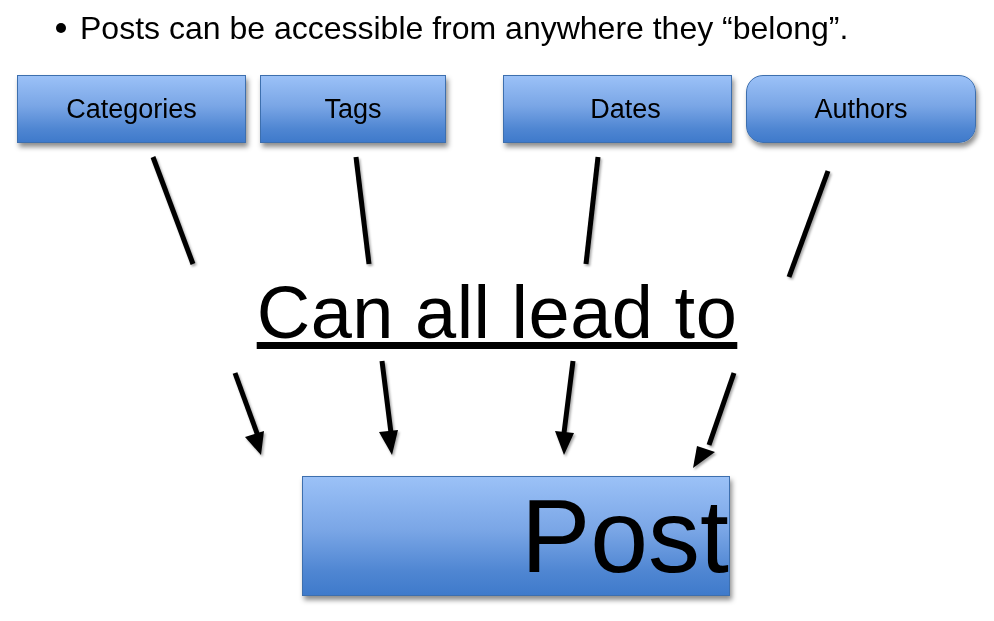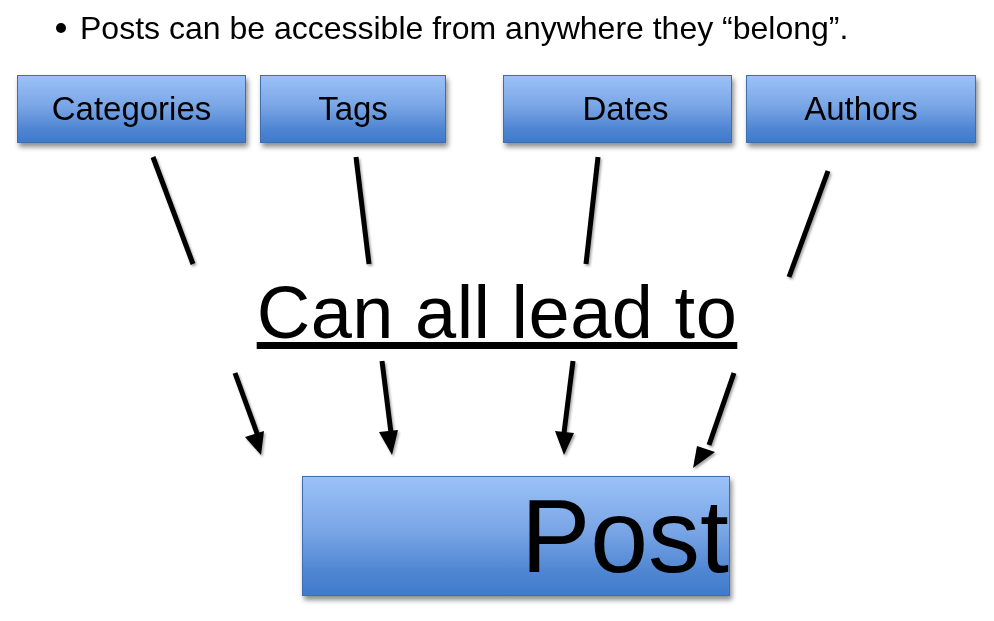--- a/index.html
+++ b/index.html
@@ -6,21 +6,21 @@
   body { width: 994px; height: 621px; position: relative; overflow: hidden;
          font-family: "Liberation Sans", sans-serif; color: #000; }
   .bullet-line { position: absolute; left: 56px; top: 6px; font-size: 32px; line-height: 44px; white-space: nowrap; }
   .bullet-dot { display: inline-block; width: 10px; height: 10px; border-radius: 50%; background: #000;
                 vertical-align: middle; margin-right: 14px; position: relative; top: -3px; }
   .box { position: absolute; box-sizing: border-box; border: 1px solid #3d6fae;
          background: linear-gradient(to bottom, #9bc1f7 0%, #7aa6e6 45%, #4f86d2 80%, #3f7acb 100%);
          box-shadow: 2px 4px 5px rgba(0,0,0,0.45);
          display: flex; align-items: center; justify-content: center; }
   .box span { display: block; }
-  .small { top: 75px; height: 68px; font-size: 33px; justify-content: center; }
+  .small { top: 75px; height: 68px; font-size: 27px; justify-content: center; }
   .post { left: 302px; top: 476px; width: 428px; height: 120px; font-size: 104px; justify-content: flex-end; }
   .middle-text { position: absolute; left: 0; width: 994px; top: 268px; text-align: center;
                  font-size: 74px; line-height: 90px; letter-spacing: 0.5px; text-decoration: underline; }
   svg.connectors { position: absolute; left: 0; top: 0; }
 </style>
 </head>
 <body>
 
 <div class="bullet-line">
   <span class="bullet-dot"></span><span>Posts can be accessible from anywhere they “belong”.</span>
@@ -28,21 +28,21 @@
 
 <div class="box small" style="left:17px; width:229px;">
   <span>Categories</span>
 </div>
 <div class="box small" style="left:260px; width:186px;">
   <span>Tags</span>
 </div>
 <div class="box small" style="left:503px; width:229px;padding-left:16px;">
   <span>Dates</span>
 </div>
-<div class="box small" style="left:746px; width:230px;">
+<div class="box small" style="left:746px; width:230px;border-radius:17px;">
   <span>Authors</span>
 </div>
 
 <svg class="connectors" width="994" height="621" viewBox="0 0 994 621">
   <defs>
     <filter id="sh" x="-50%" y="-50%" width="200%" height="200%">
       <feDropShadow dx="1.5" dy="2" stdDeviation="1.2" flood-color="#000" flood-opacity="0.35"></feDropShadow>
     </filter>
     <marker id="ah" markerWidth="6" markerHeight="6" refX="3" refY="3" orient="auto" markerUnits="strokeWidth">
       <path d="M0,0 L6,3 L0,6 Z" fill="#000"></path>

